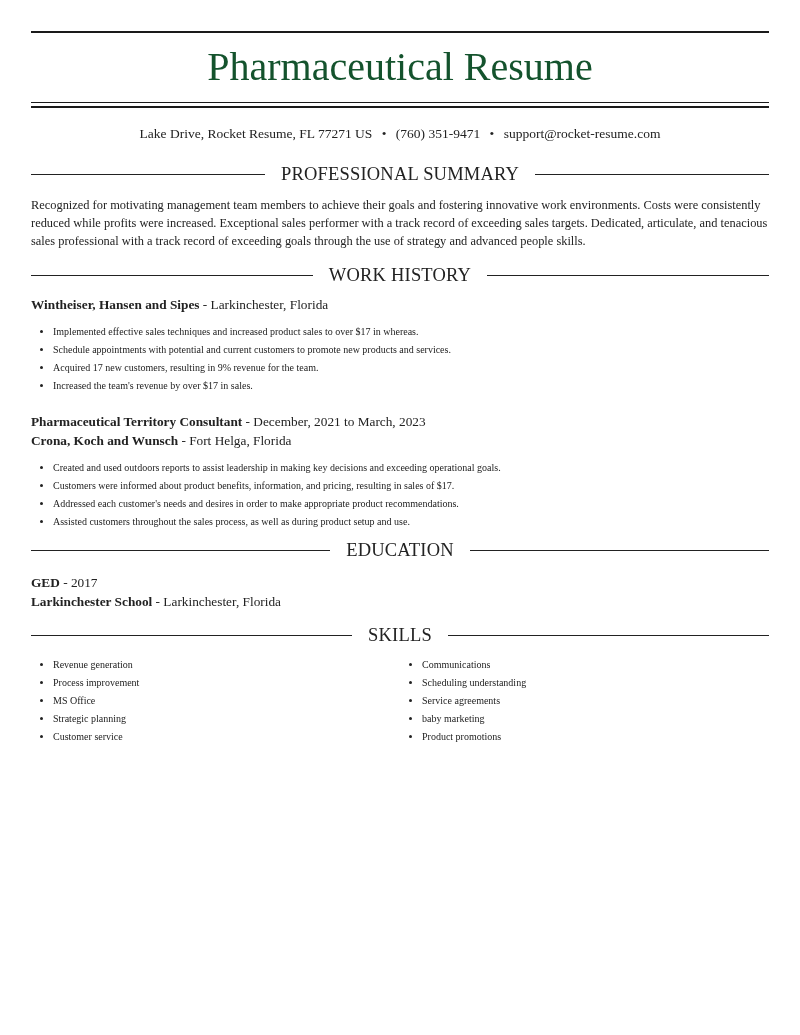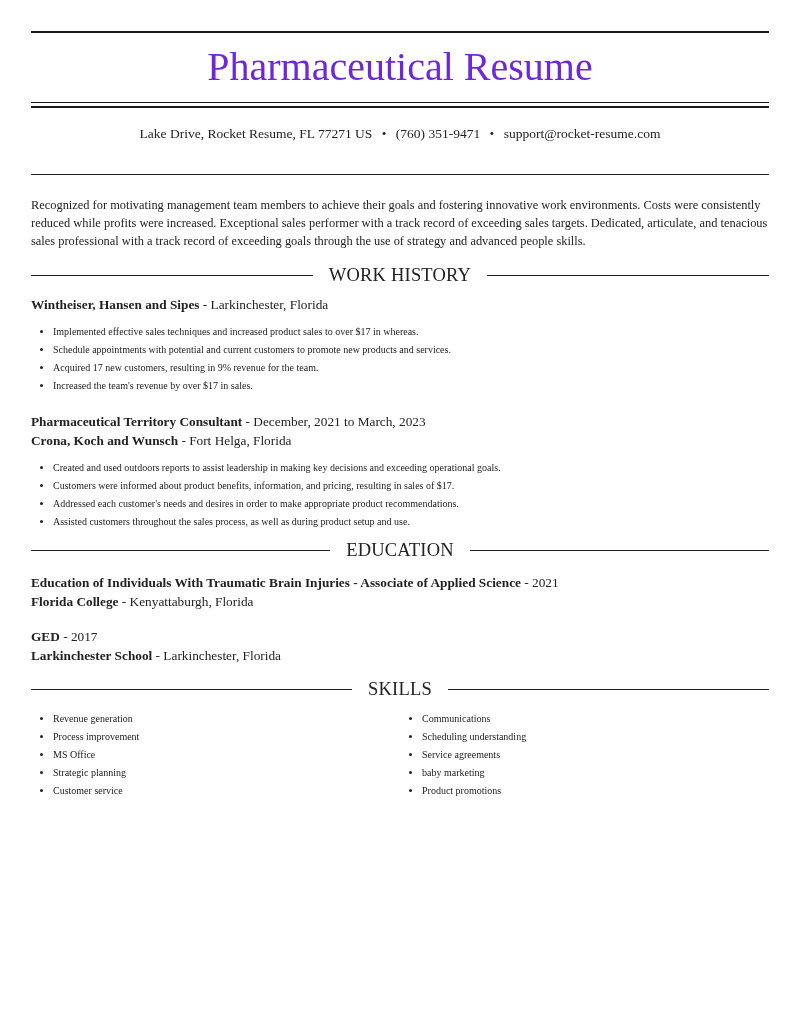--- a/index.html
+++ b/index.html
@@ -5,21 +5,21 @@
   html, body { margin: 0; padding: 0; background: #ffffff; }
   body {
     width: 800px; height: 1035px; overflow: hidden;
     font-family: "Liberation Serif", "DejaVu Serif", serif;
     color: #222222;
   }
   .page { position: relative; padding: 0 31px; }
   .rule-top { margin-top: 31px; height: 2px; background: #1a1a1a; }
   .title {
     text-align: center; font-size: 40px; font-weight: normal;
-    margin: 0; line-height: 68px; height: 68px; color: #6d28d9;
+    margin: 0; line-height: 68px; height: 68px; color: #14532d;
   }
   .rule-double { margin-top: 1px; }
   .rule-double .r1 { height: 1px; background: #1a1a1a; }
   .rule-double .r2 { height: 2px; background: #1a1a1a; margin-top: 3px; }
   .contact {
     text-align: center; font-size: 13.5px; margin-top: 17px; line-height: 18px;
   }
   .contact .sep { margin: 0 6px; }
   .section-head {
     display: flex; align-items: center; margin-top: 22px; height: 24px;
@@ -62,20 +62,21 @@
   <div class="contact">
     <span>Lake Drive, Rocket Resume, FL 77271 US</span>
     <span class="sep">•</span>
     <span>(760) 351-9471</span>
     <span class="sep">•</span>
     <span>support@rocket-resume.com</span>
   </div>
 
   <div class="section-head" style="margin-top:19px;">
     <div class="line"></div>
+    <div class="label">PROFESSIONAL SUMMARY</div>
     <div class="line"></div>
   </div>
   <p class="summary" style="margin-bottom:0;">Recognized for motivating management team members to achieve their goals and fostering innovative work environments. Costs were consistently reduced while profits were increased. Exceptional sales performer with a track record of exceeding sales targets. Dedicated, articulate, and tenacious sales professional with a track record of exceeding goals through the use of strategy and advanced people skills.</p>
 
   <div class="section-head" style="margin-top:13px;">
     <div class="line"></div>
     <div class="label">WORK HISTORY</div>
     <div class="line"></div>
   </div>
 
@@ -99,24 +100,20 @@
       <li>Assisted customers throughout the sales process, as well as during product setup and use.</li>
     </ul>
   </div>
 
   <div class="section-head" style="margin-top:8px;">
     <div class="line"></div>
     <div class="label">EDUCATION</div>
     <div class="line"></div>
   </div>
 
-  <div class="entry edu">
-    <div class="line1"><b>Education of Individuals With Traumatic Brain Injuries - Associate of Applied Science</b><span> - 2021</span></div>
-    <div class="line2"><b>Florida College</b><span> - Kenyattaburgh, Florida</span></div>
-  </div>
 
   <div class="entry edu">
     <div class="line1"><b>GED</b><span> - 2017</span></div>
     <div class="line2"><b>Larkinchester School</b><span> - Larkinchester, Florida</span></div>
   </div>
 
   <div class="section-head" style="margin-top:12px;">
     <div class="line"></div>
     <div class="label">SKILLS</div>
     <div class="line"></div>

